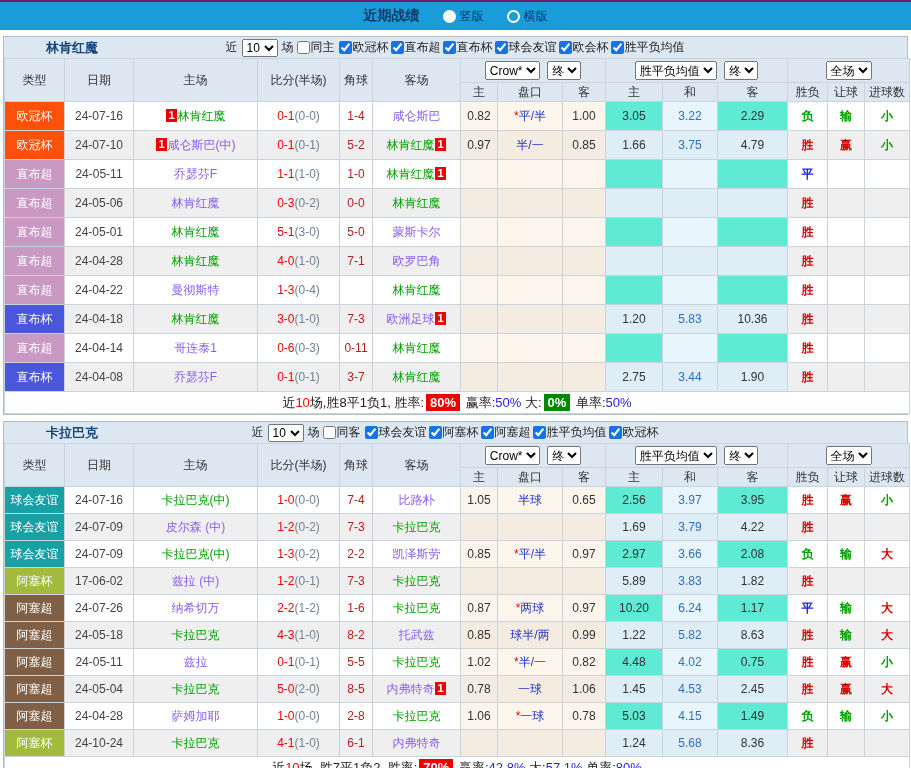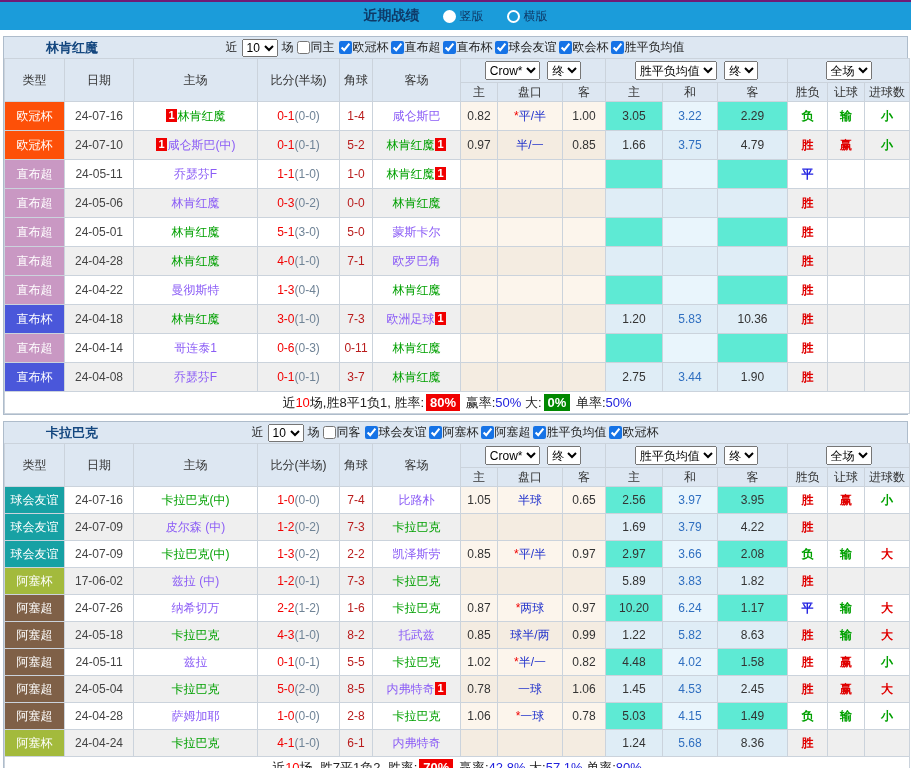--- a/index.html
+++ b/index.html
@@ -534,21 +534,21 @@
             <td class="c-date z">24-05-11</td>
             <td class="c-home z"><span class="tb">兹拉</span></td>
             <td class="c-score z"><span class="ft">0-1</span><span class="ht">(0-1)</span></td>
             <td class="c-corner z">5-5</td>
             <td class="c-away z"><span class="tg">卡拉巴克</span></td>
             <td class="c-ch">1.02</td>
             <td class="c-pan"><span class="star">*</span>半/一</td>
             <td class="c-ca">0.82</td>
             <td class="c-ah">4.48</td>
             <td class="c-ad">4.02</td>
-            <td class="c-aa">1.58</td>
+            <td class="c-aa">0.75</td>
             <td class="c-res z" style="color: rgb(224, 0, 0);">胜</td>
             <td class="c-res z" style="color: rgb(224, 0, 0);">赢</td>
             <td class="c-res z" style="color: rgb(0, 160, 0);">小</td>
           </tr>
           <tr class="even">
             <td class="c-type" style="background: rgb(127, 96, 71);">阿塞超</td>
             <td class="c-date z">24-05-04</td>
             <td class="c-home z"><span class="tg">卡拉巴克</span></td>
             <td class="c-score z"><span class="ft">5-0</span><span class="ht">(2-0)</span></td>
             <td class="c-corner z">8-5</td>
@@ -575,21 +575,21 @@
             <td class="c-ca">0.78</td>
             <td class="c-ah">5.03</td>
             <td class="c-ad">4.15</td>
             <td class="c-aa">1.49</td>
             <td class="c-res z" style="color: rgb(0, 160, 0);">负</td>
             <td class="c-res z" style="color: rgb(0, 160, 0);">输</td>
             <td class="c-res z" style="color: rgb(0, 160, 0);">小</td>
           </tr>
           <tr class="even">
             <td class="c-type" style="background: rgb(163, 186, 60);">阿塞杯</td>
-            <td class="c-date z">24-04-24</td>
+            <td class="c-date z">24-10-24</td>
             <td class="c-home z"><span class="tg">卡拉巴克</span></td>
             <td class="c-score z"><span class="ft">4-1</span><span class="ht">(1-0)</span></td>
             <td class="c-corner z">6-1</td>
             <td class="c-away z"><span class="tb">内弗特奇</span></td>
             <td class="c-ch"></td>
             <td class="c-pan"></td>
             <td class="c-ca"></td>
             <td class="c-ah">1.24</td>
             <td class="c-ad">5.68</td>
             <td class="c-aa">8.36</td>

